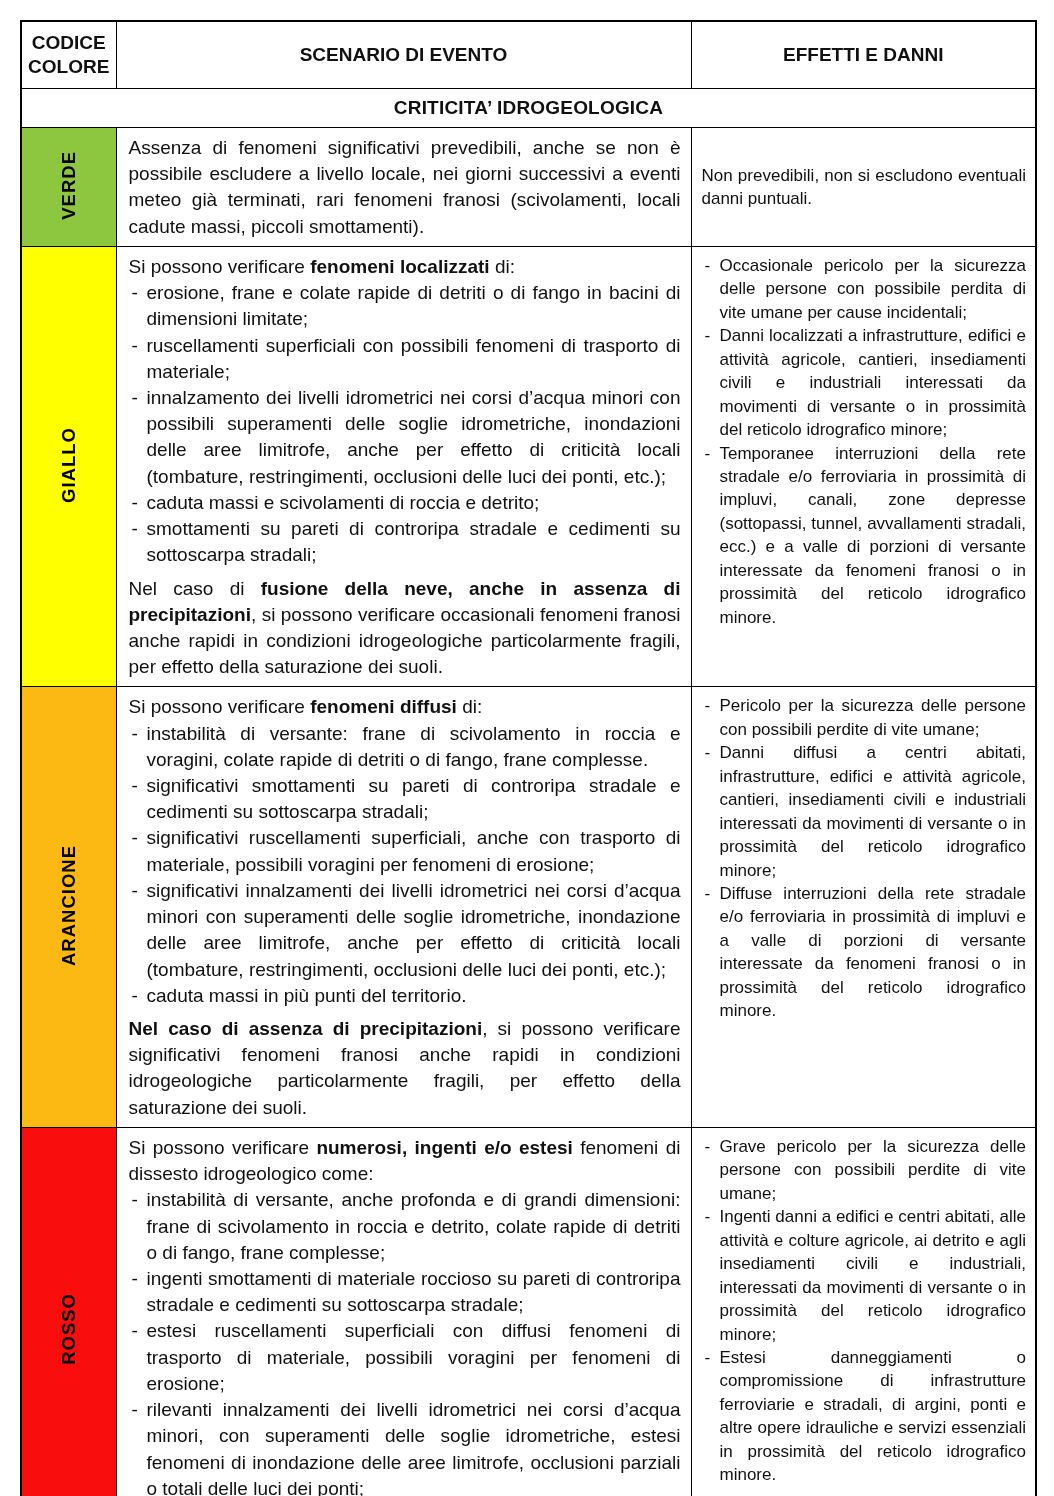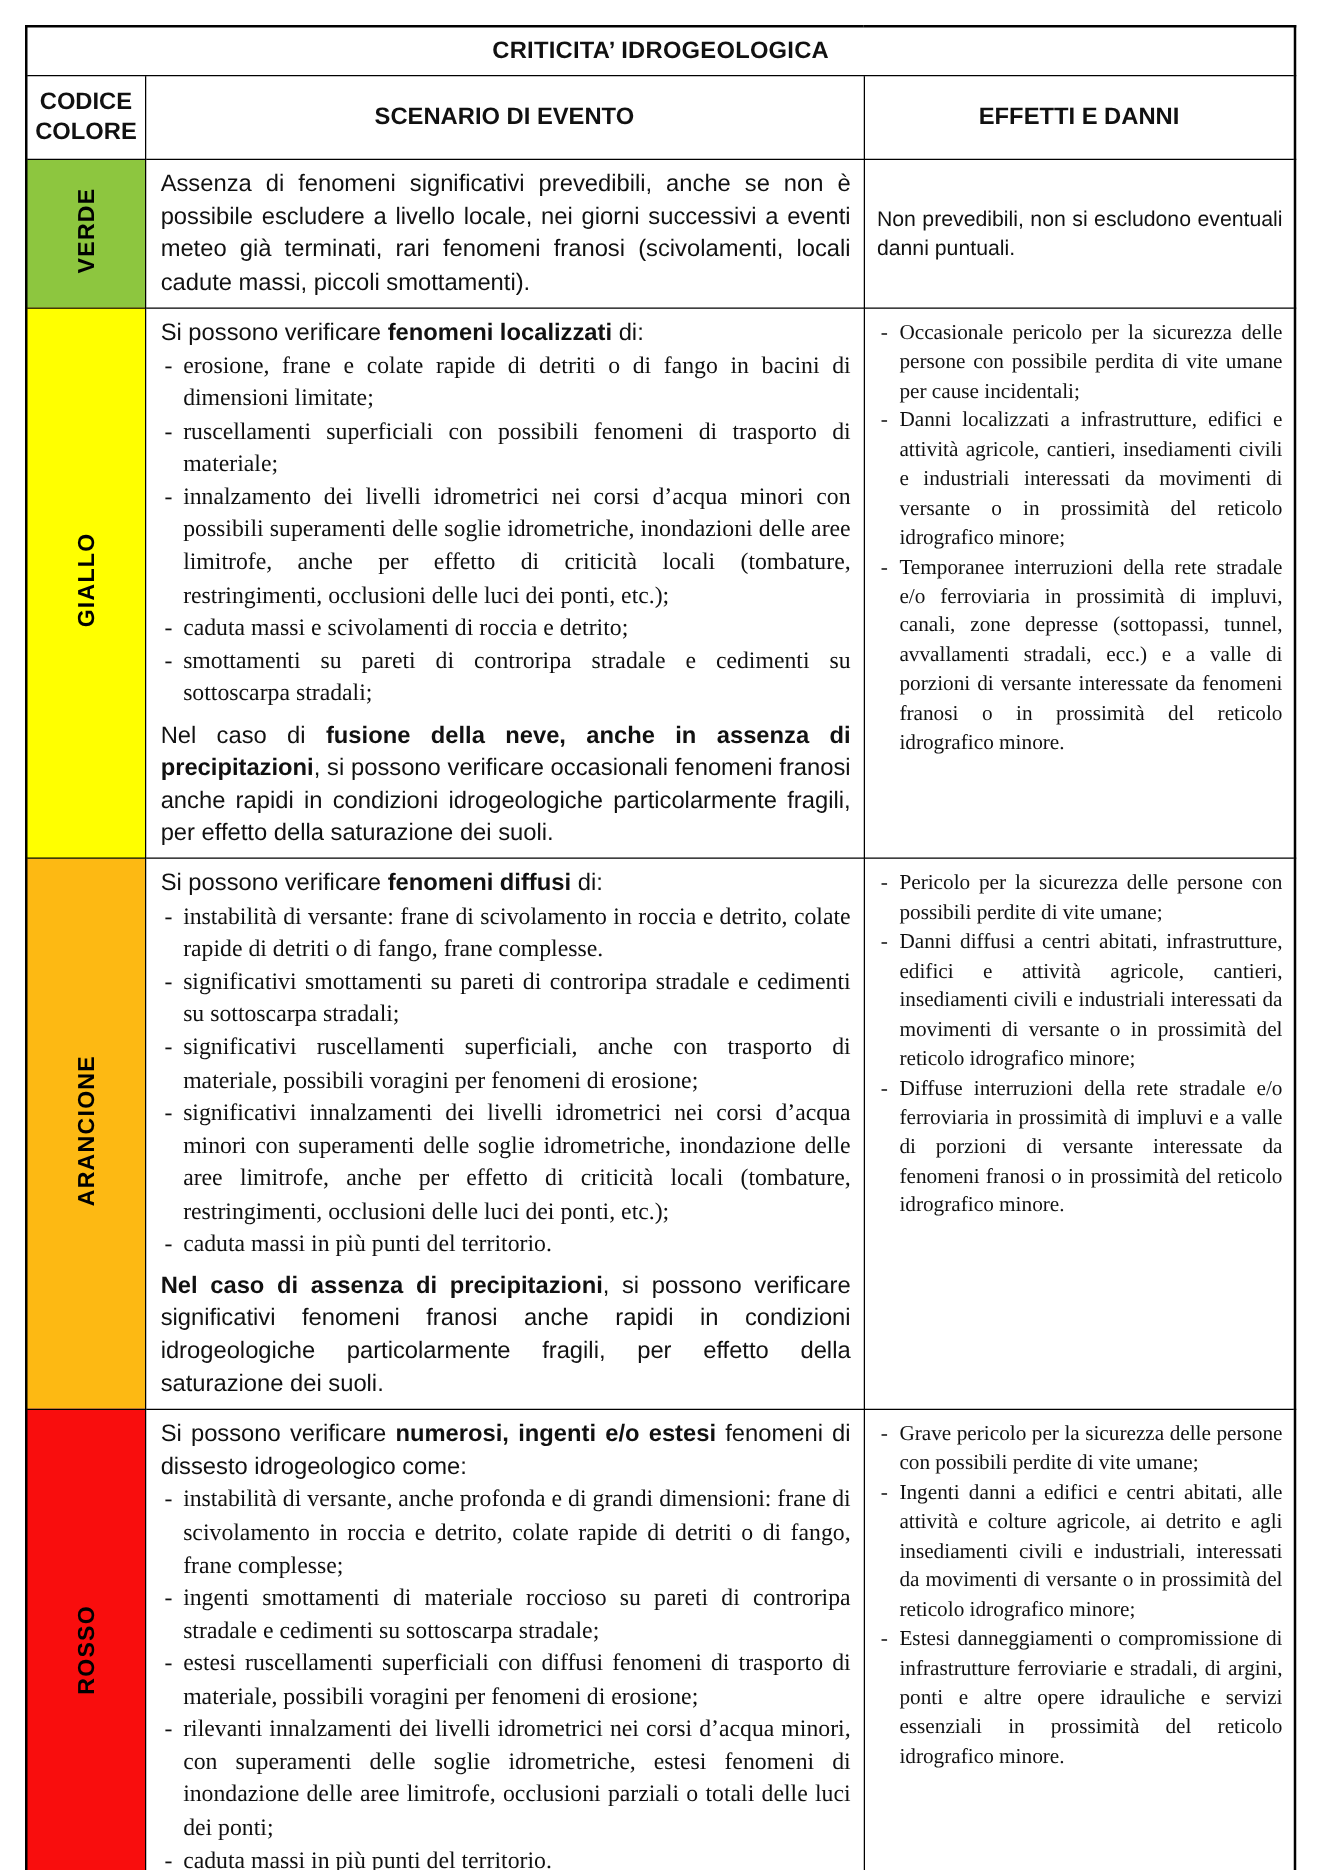--- a/index.html
+++ b/index.html
@@ -54,21 +54,20 @@
   .eff-text{font-size:17px;line-height:1.38;text-align:justify;margin:0;}
 
   p.intro{margin:0;}
   p.footer-par{margin:7px 0 0 0;}
 
   ul.dash-list{margin:0;padding:0;list-style:none;}
   ul.dash-list li{
     position:relative;
     padding-left:18px;
     text-align:justify;
-    font-family:Liberation Serif, serif;
   }
   ul.dash-list li::before{
     content:"-";
     position:absolute;
     left:3px;top:0;
   }
   .row-verde  .code-cell{ }
   b{font-weight:bold;}
 </style>
 </head>
@@ -77,27 +76,27 @@
 <div class="table-wrap">
 <table class="crit">
   <colgroup>
     <col class="col-code">
         <col class="col-scen">
         <col class="col-eff">
   </colgroup>
 
   <tbody>
         <tr>
-    <td class="title-cell" colspan="3">CRITICITA’ IDROGEOLOGICA</td>
+    <td class="head-cell">CODICE COLORE</td>
+    <td class="head-cell">SCENARIO DI EVENTO</td>
+    <td class="head-cell">EFFETTI E DANNI</td>
   </tr>
 
   <tr>
-    <td class="head-cell">CODICE COLORE</td>
-    <td class="head-cell">SCENARIO DI EVENTO</td>
-    <td class="head-cell">EFFETTI E DANNI</td>
+    <td class="title-cell" colspan="3">CRITICITA’ IDROGEOLOGICA</td>
   </tr>
 
   <tr class="row-verde" style="height:108px;">
     <td class="code-cell" style="background-color: rgb(141, 198, 63);">
       <span class="vlabel">VERDE</span>
     </td>
     <td class="scen-cell">
       <p class="body-text">Assenza di fenomeni significativi prevedibili, anche se non è possibile escludere a livello locale, nei giorni successivi a eventi meteo già terminati, rari fenomeni franosi (scivolamenti, locali cadute massi, piccoli smottamenti).</p>
     </td>
     <td class="eff-cell mid">
@@ -132,21 +131,21 @@
   </tr>
 
   <tr class="row-arancione" style="height:418px;">
     <td class="code-cell" style="background-color: rgb(253, 185, 19);">
       <span class="vlabel">ARANCIONE</span>
     </td>
     <td class="scen-cell">
       <p class="body-text intro"><span>Si possono verificare </span><b>fenomeni diffusi</b><span> di:</span></p>
       <ul class="dash-list body-text">
 
-      <li><span>instabilità di versante: frane di scivolamento in roccia e detrito, colate rapide di detriti o di fango, frane complesse.</span></li>
+      <li><span>instabilità di versante: frane di scivolamento in roccia e voragini, colate rapide di detriti o di fango, frane complesse.</span></li>
               <li><span>significativi smottamenti su pareti di controripa stradale e cedimenti su sottoscarpa stradali;</span></li>
               <li><span>significativi ruscellamenti superficiali, anche con trasporto di materiale, possibili voragini per fenomeni di erosione;</span></li>
               <li><span>significativi innalzamenti dei livelli idrometrici nei corsi d’acqua minori con superamenti delle soglie idrometriche, inondazione delle aree limitrofe, anche per effetto di criticità locali (tombature, restringimenti, occlusioni delle luci dei ponti, etc.);</span></li>
               <li><span>caduta massi in più punti del territorio.</span></li>
             </ul>
       <p class="body-text footer-par"><span></span><b>Nel caso di assenza di precipitazioni</b><span>, si possono verificare significativi fenomeni franosi anche rapidi in condizioni idrogeologiche particolarmente fragili, per effetto della saturazione dei suoli.</span></p>
     </td>
     <td class="eff-cell">
       <ul class="dash-list eff-text">
 

